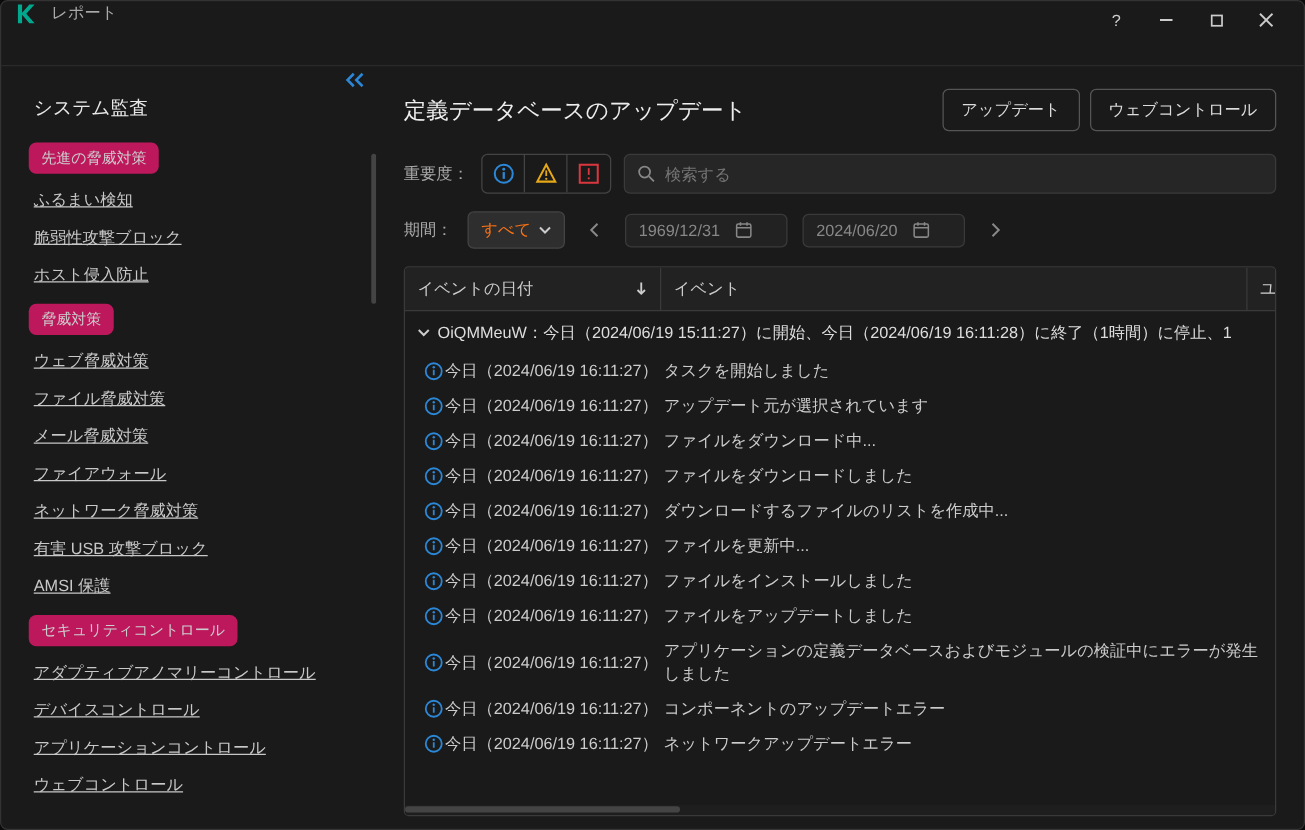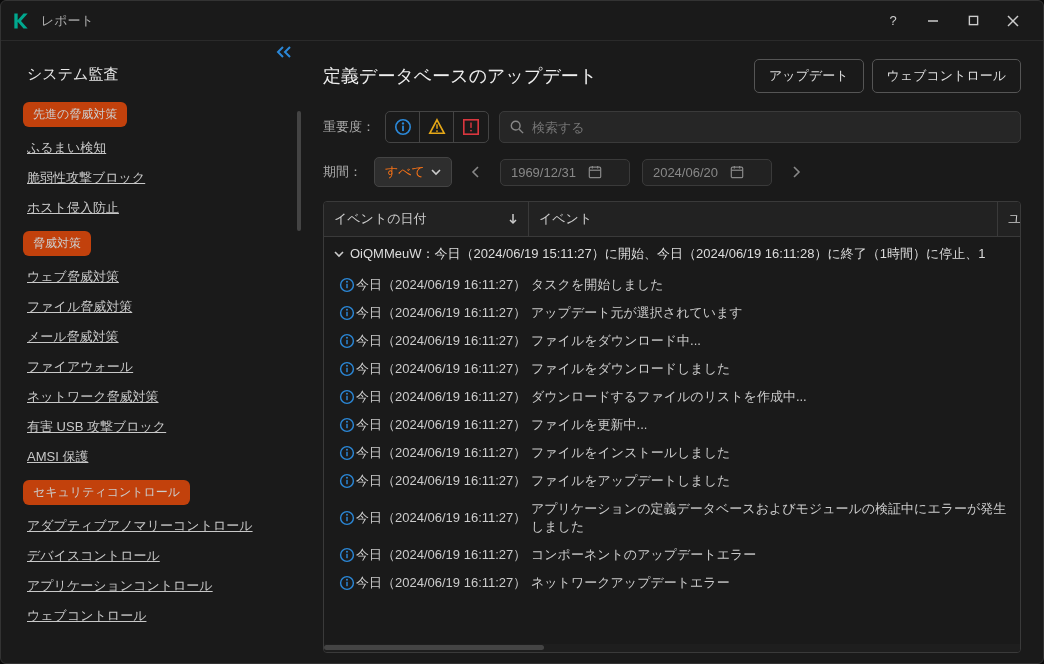--- a/index.html
+++ b/index.html
@@ -15,23 +15,23 @@
 .window {
   width: 100%;
   height: 100%;
   background: #1a1a1a;
   border: 1px solid #333;
   border-radius: 6px;
   display: flex;
   flex-direction: column;
 }
 .titlebar {
-  height: 40px;
-  display: flex;
-  align-items: center;
+  height: 52px;
+  display: flex;
+  align-items: flex-start;
   padding: 0 10px;
   border-bottom: 1px solid #2a2a2a;
 }
 .titlebar .logo {
   width: 20px;
   height: 20px;
   margin-right: 10px;
   color: #00a88e;
 }
 .titlebar .title { color: #aaa; flex: 1; }
@@ -63,21 +63,21 @@
   font-size: 16px;
   cursor: pointer;
 }
 .sb-heading {
   color: #e8e8e8;
   font-size: 15px;
   padding: 8px 26px 10px 26px;
 }
 .sb-group {
   display: inline-block;
-  background: #c2410c;
+  background: #be185d;
   color: #ccc;
   padding: 4px 10px;
   border-radius: 6px;
   margin: 8px 0 6px 22px;
   font-size: 12px;
 }
 .sb-item {
   padding: 6px 26px;
   color: #c8c8c8;
   cursor: pointer;

